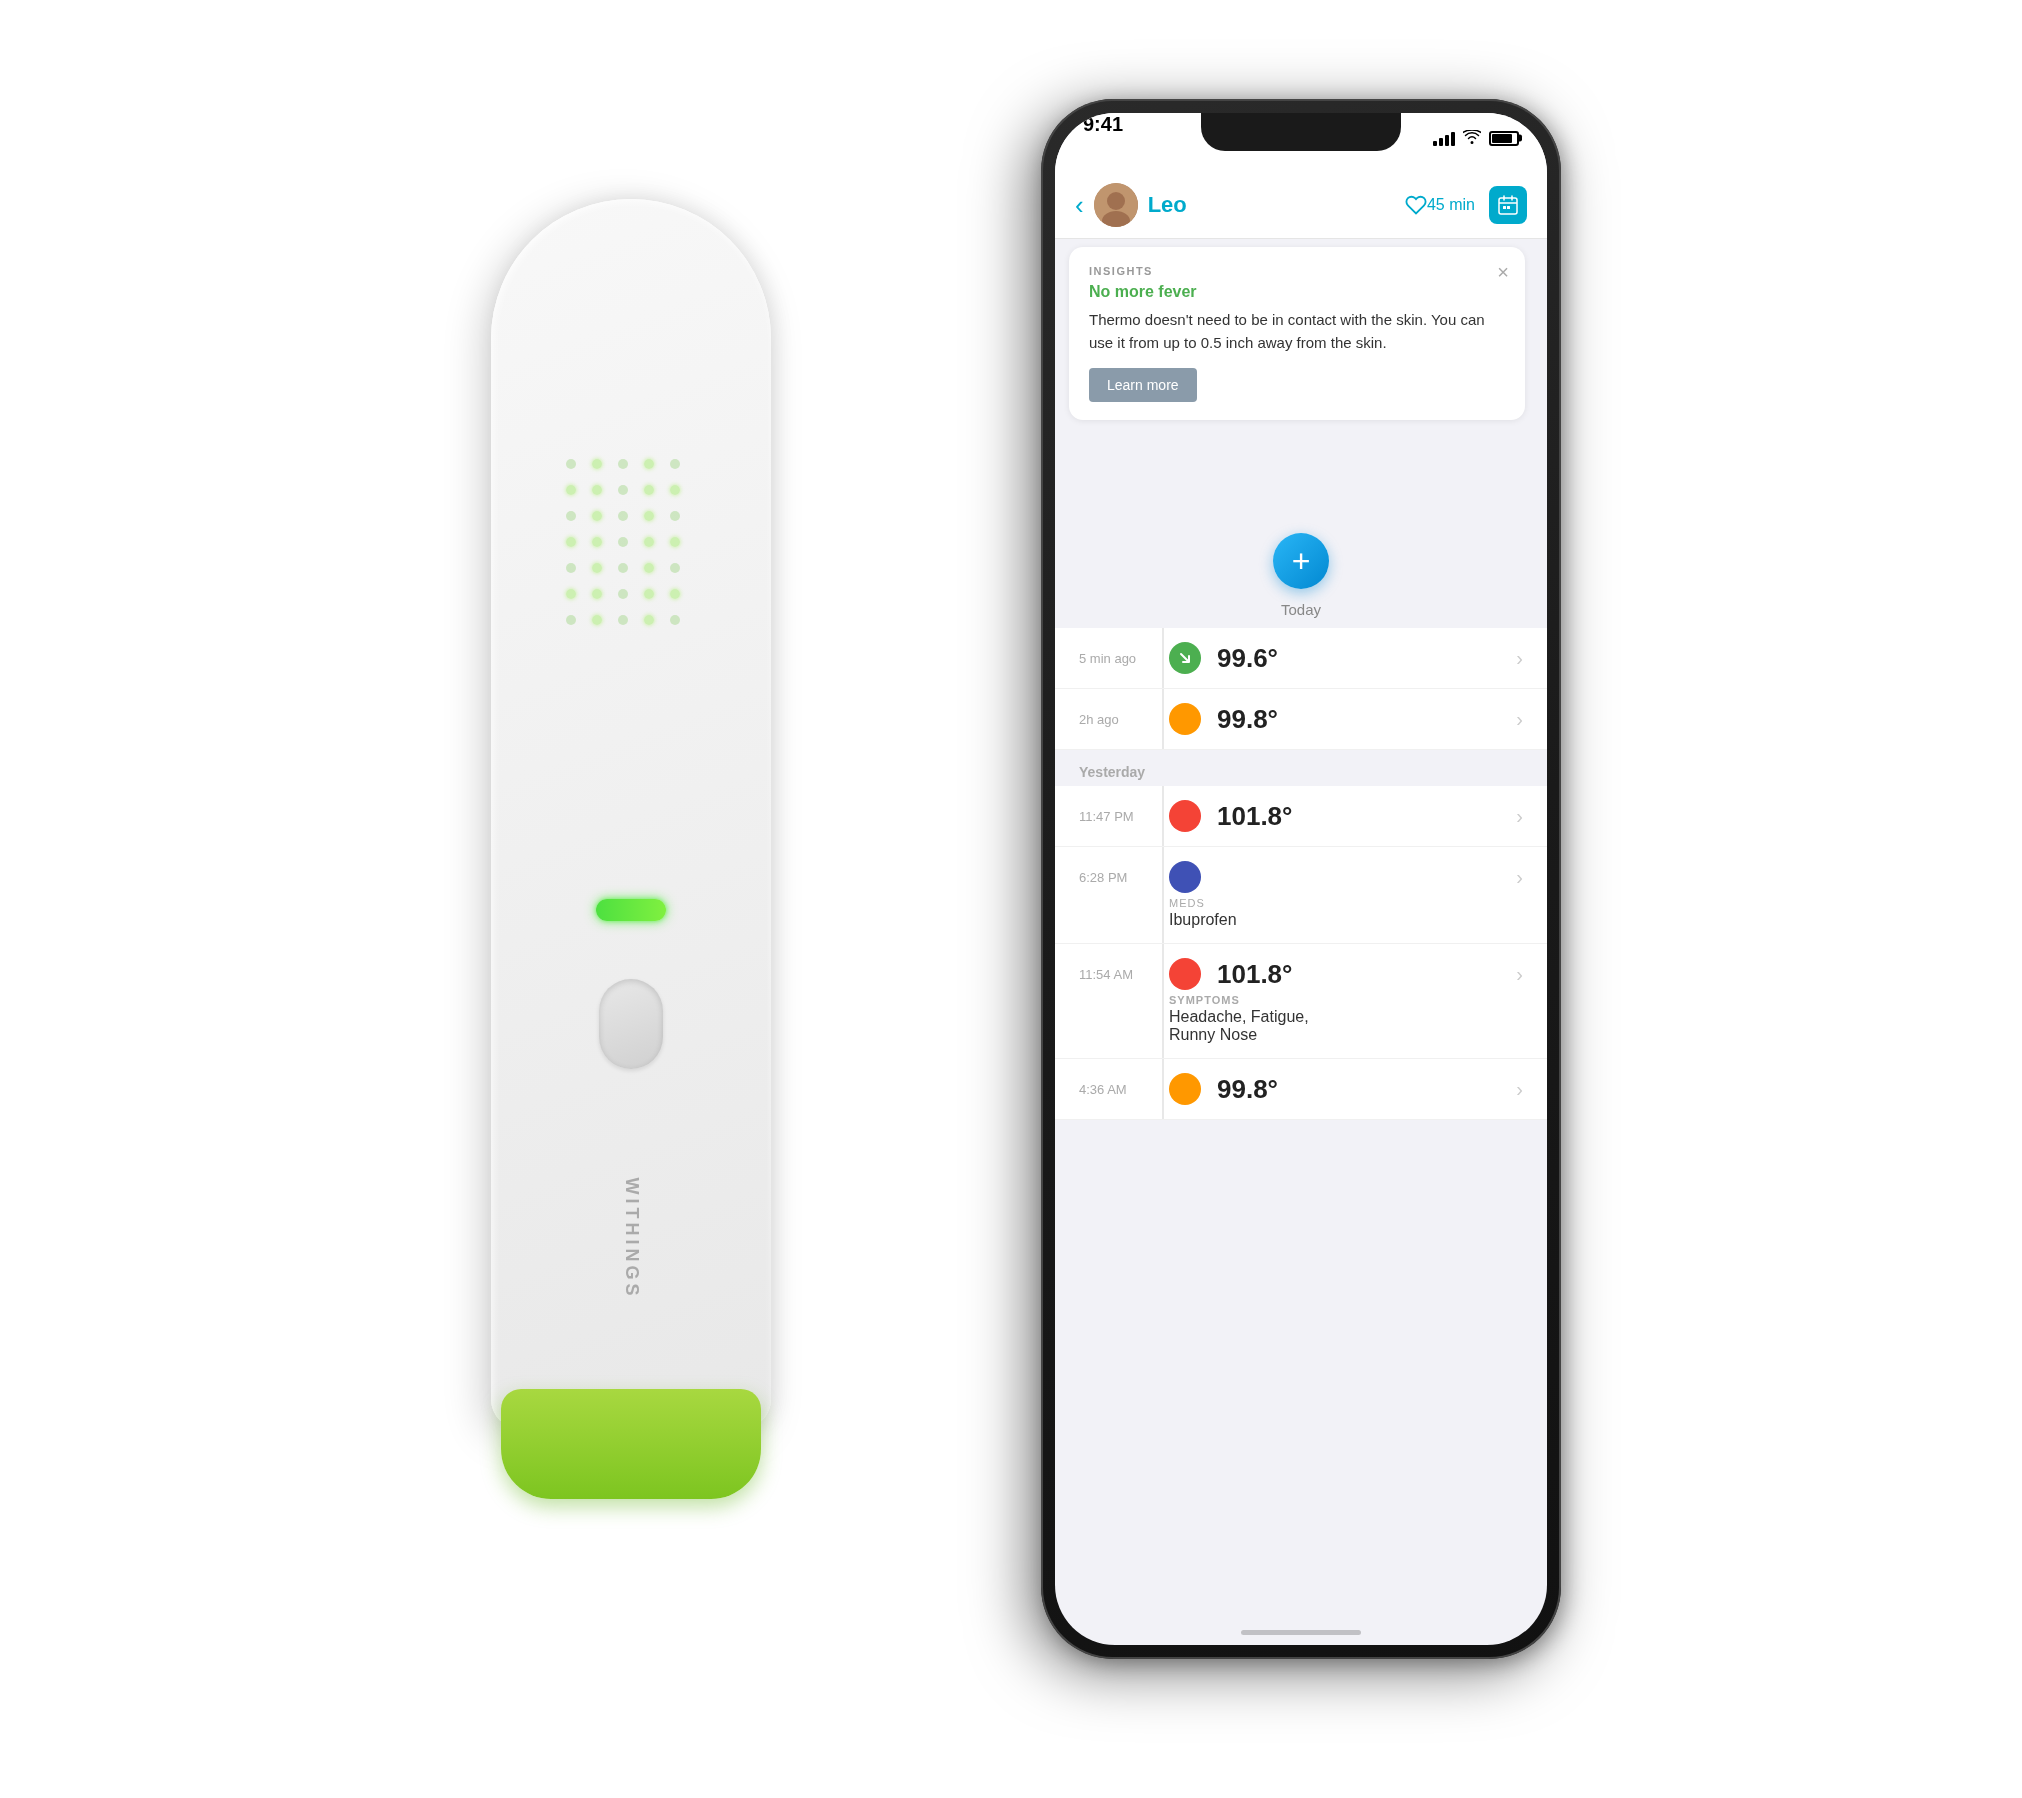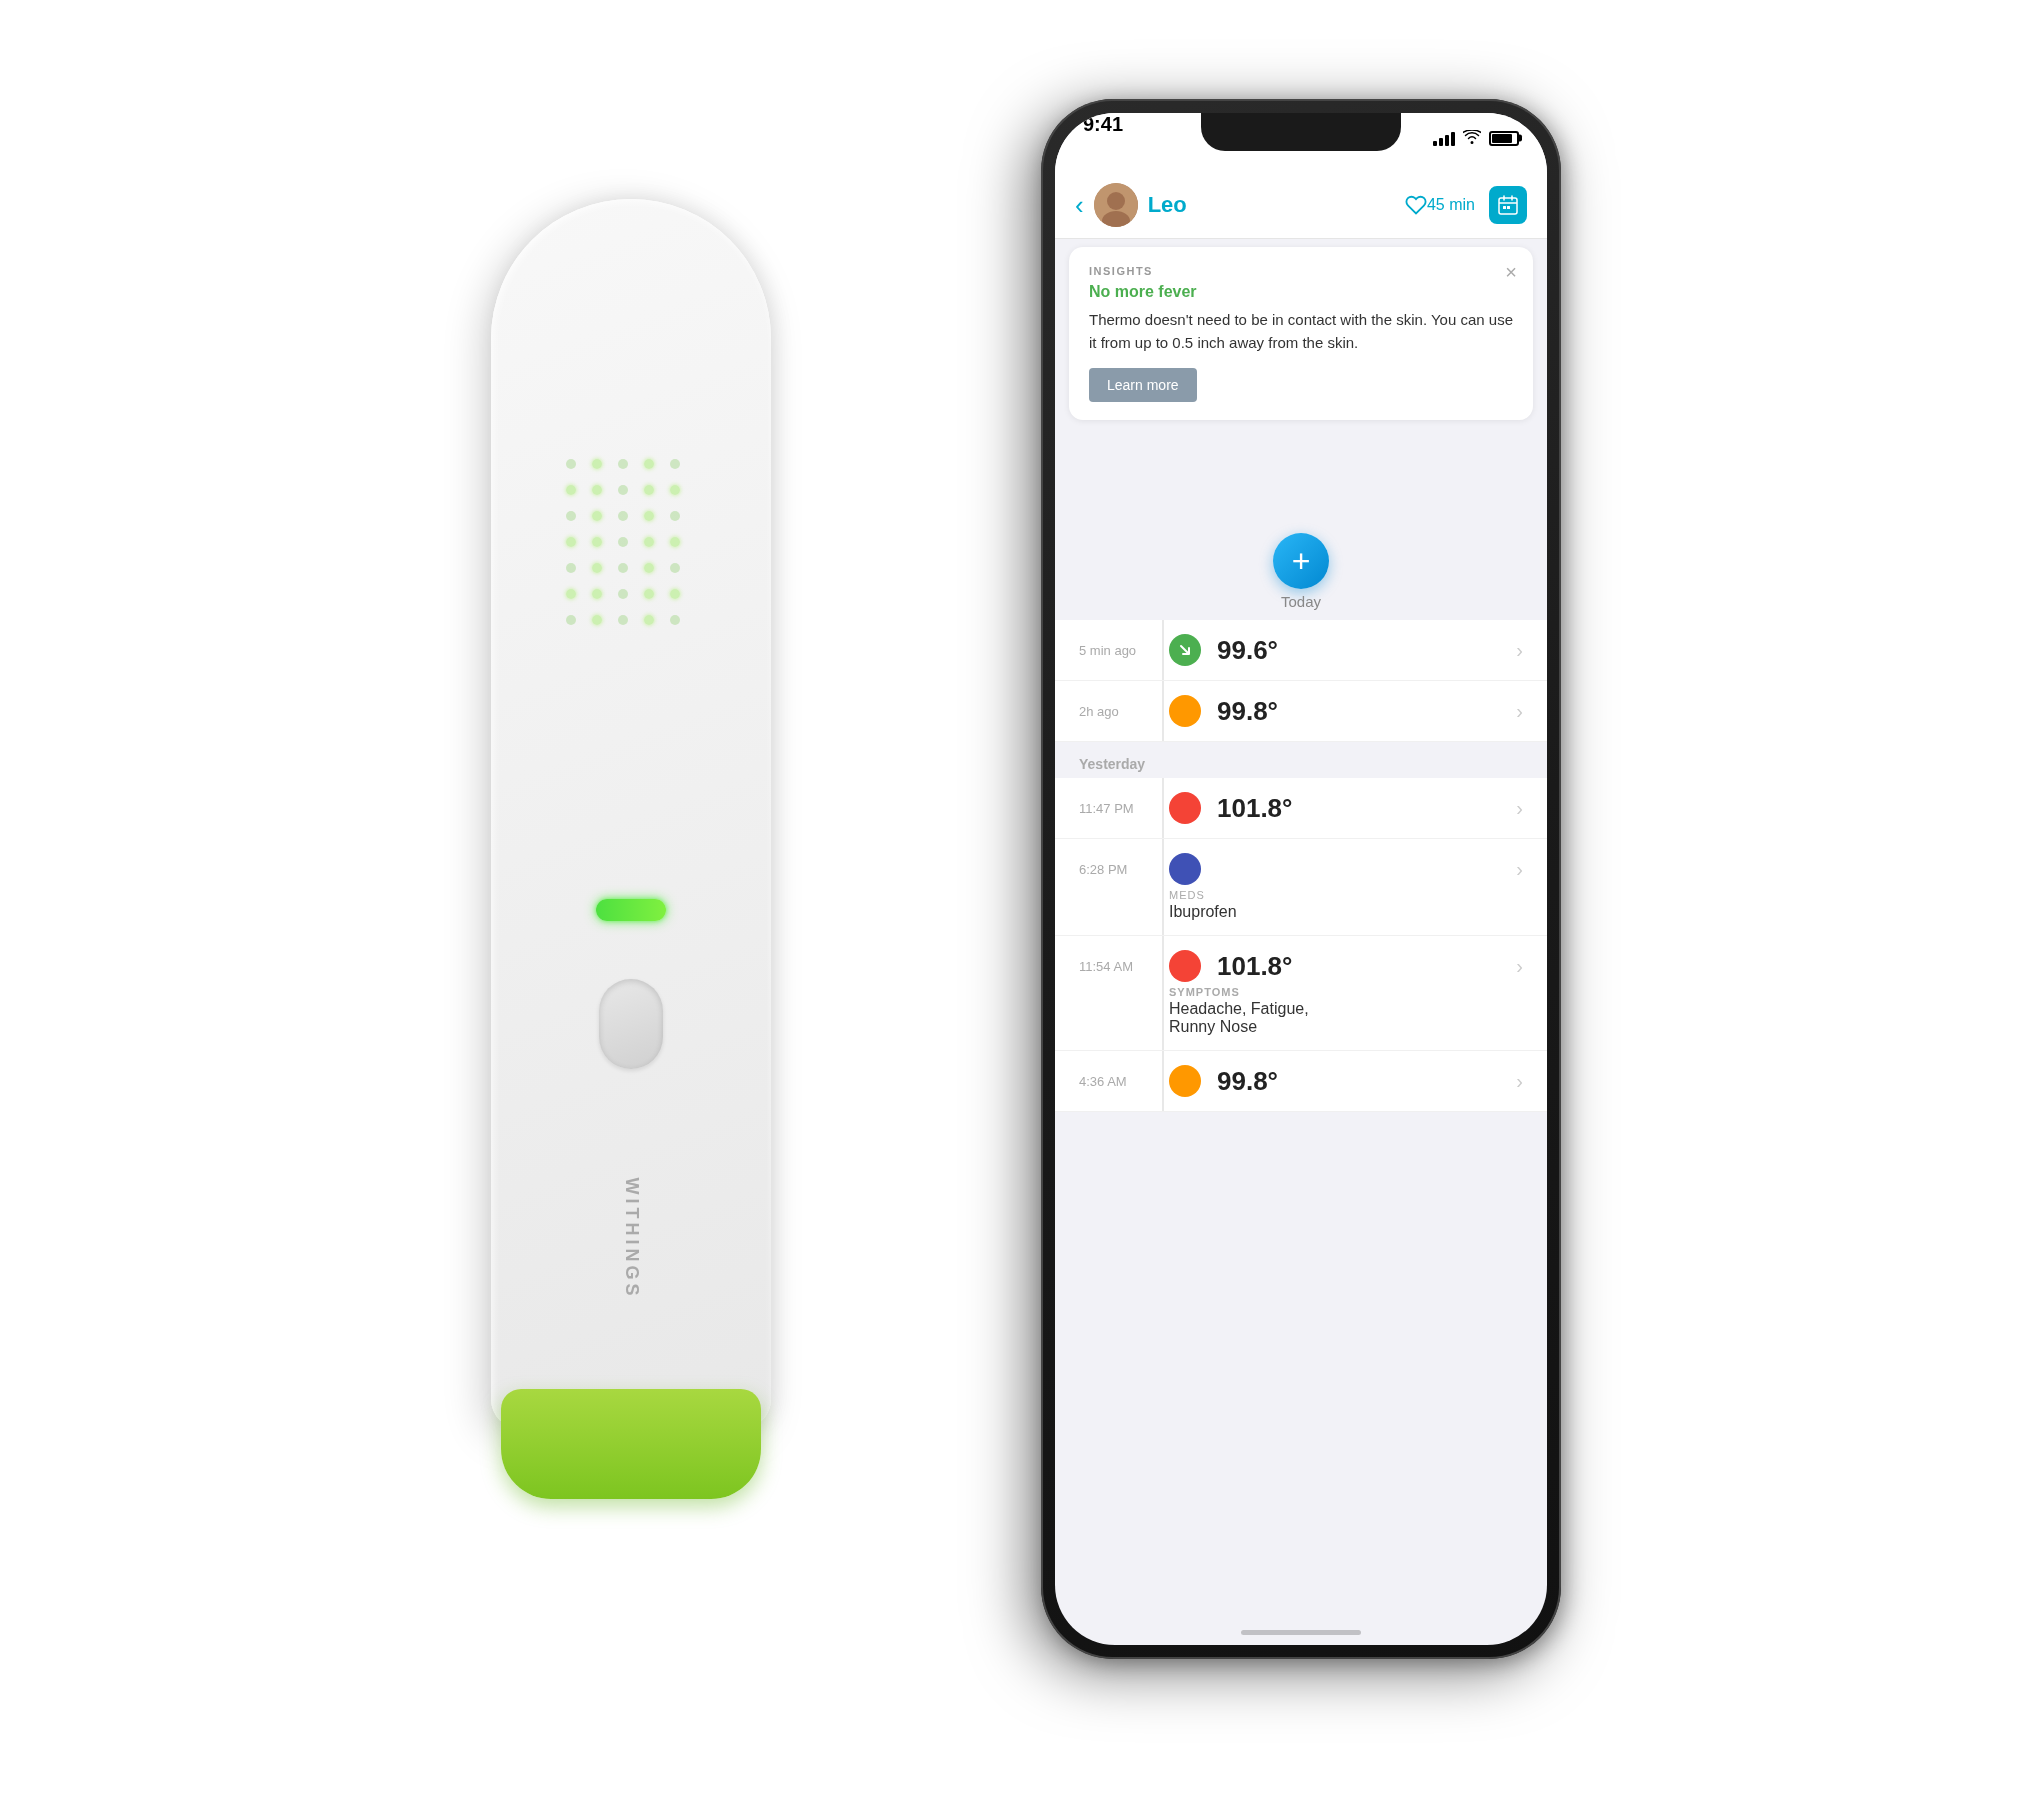--- a/index.html
+++ b/index.html
@@ -297,21 +297,21 @@
       justify-content: center;
       color: white;
       font-size: 18px;
     }
 
     
     .insights-card {
       position: absolute;
       top: 134px;
       left: 14px;
-      right: 14px;
+      right: 22px;
       background: #fff;
       border-radius: 14px;
       padding: 18px 20px 18px;
       box-shadow: 0 1px 6px rgba(0,0,0,0.08);
     }
 
     .insights-label {
       font-size: 11px;
       font-weight: 700;
       letter-spacing: 1.5px;
@@ -382,21 +382,21 @@
       font-size: 32px;
       font-weight: 300;
       box-shadow: 0 4px 14px rgba(2,136,209,0.4);
       cursor: pointer;
       line-height: 1;
     }
 
     .today-label {
       font-size: 15px;
       color: #888;
-      margin-top: 4px;
+      margin-top: 12px;
       font-weight: 500;
     }
 
     
     .reading-group-label {
       font-size: 14px;
       color: #aaa;
       font-weight: 600;
       padding: 14px 24px 6px;
     }

